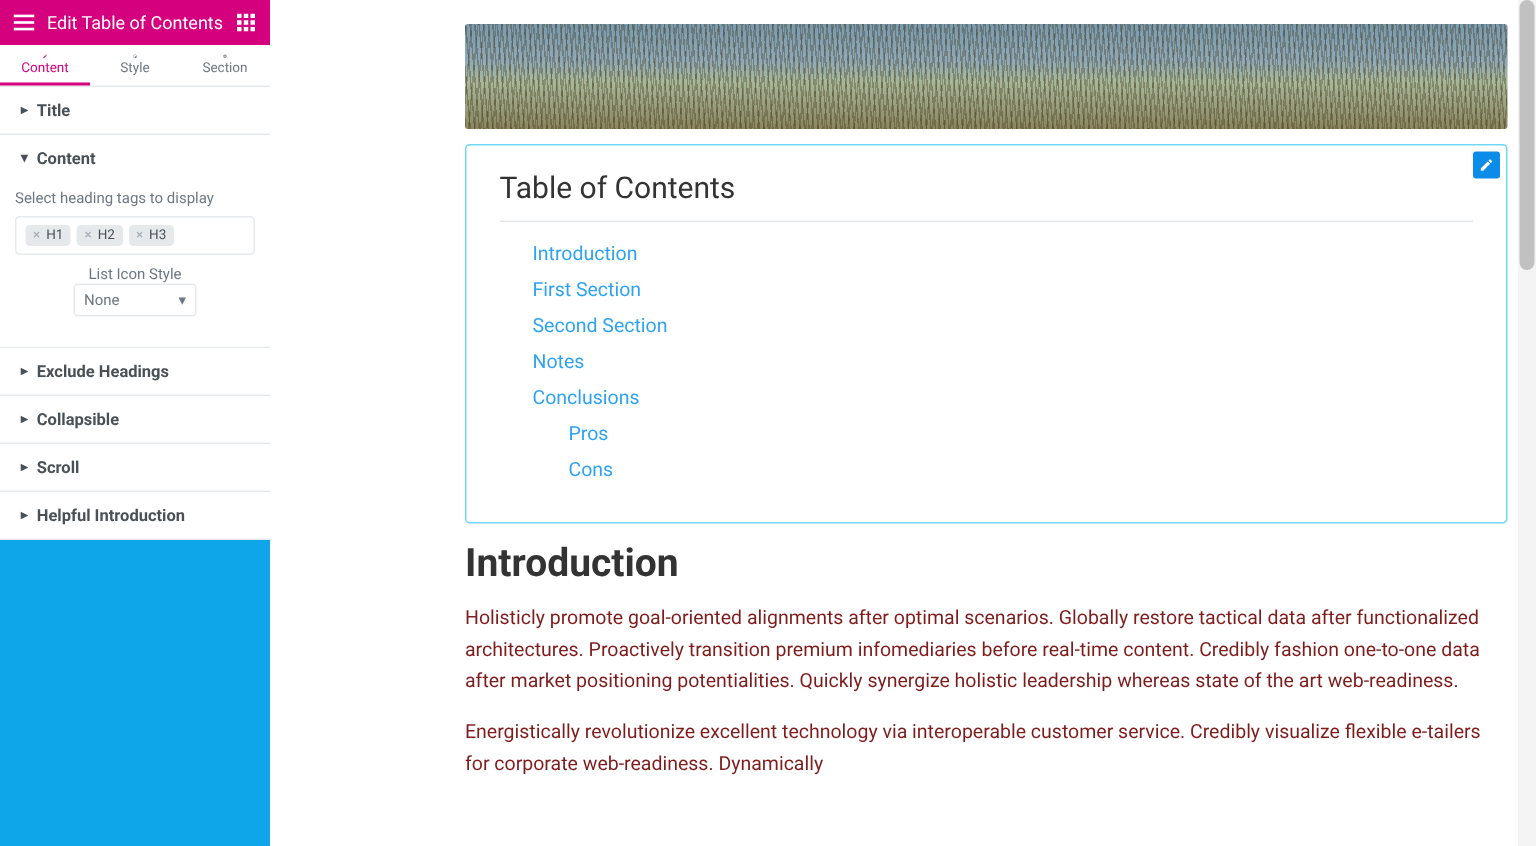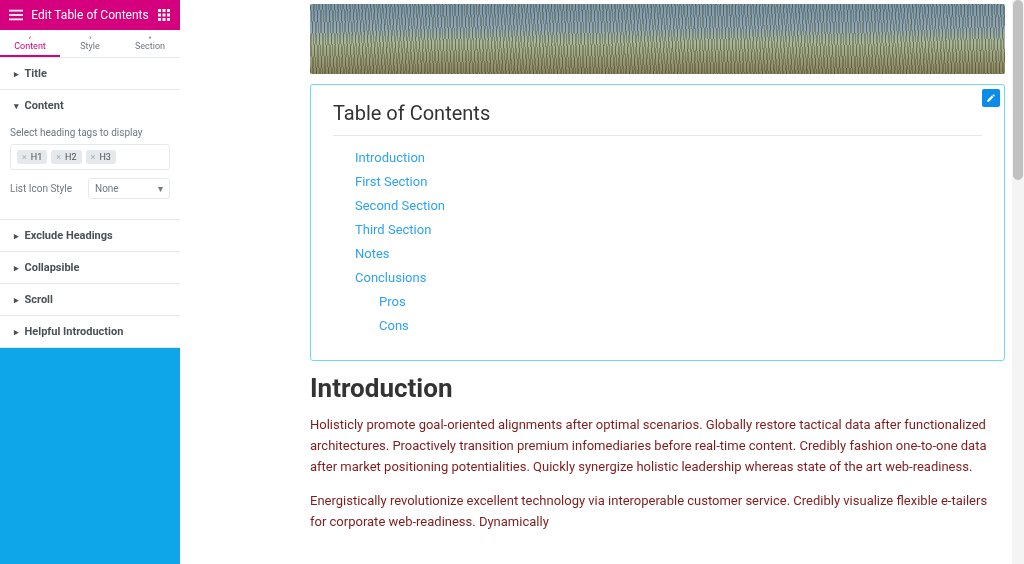--- a/index.html
+++ b/index.html
@@ -16,38 +16,38 @@
 .tab { flex: 1; text-align: center; padding: 6px 0 4px; font-size: 9px; color: #6d7882; cursor: pointer; display: flex; flex-direction: column; align-items: center; gap: 2px; border-bottom: 2px solid transparent; }
 .tab.active { border-bottom: 2px solid #d5007d; color: #d5007d; }
 .tab svg { width: 12px; height: 12px; fill: currentColor; }
 
 .accordion { background: #fff; }
 .accordion-item { border-bottom: 1px solid #e6e9ec; }
 .accordion-header { padding: 9px 14px; font-size: 11px; font-weight: 700; color: #495157; display: flex; align-items: center; gap: 6px; cursor: pointer; }
 .accordion-header .caret { font-size: 9px; color: #495157; }
 .accordion-body { padding: 6px 10px 12px; background: #fff; }
 
-.form-row { display: flex; align-items: center; justify-content: space-between; margin: 8px 0; }
+.form-row { display: flex; align-items: center; justify-content: space-between; margin: 8px 0; flex-direction: column; }
 .form-label { font-size: 10px; color: #6d7882; }
 .form-label-full { font-size: 10px; color: #6d7882; margin-bottom: 6px; display: block; }
 
 .tags-input { border: 1px solid #e6e9ec; border-radius: 3px; padding: 4px 6px; display: flex; gap: 4px; flex-wrap: wrap; min-height: 26px; align-items: center; }
 .tag { background: #e6e9ec; border-radius: 3px; padding: 2px 5px; font-size: 9px; color: #495157; display: inline-flex; align-items: center; gap: 3px; }
 .tag .x { color: #a4afb7; font-size: 9px; cursor: pointer; margin-right: 1px; }
 
 .select { border: 1px solid #e6e9ec; border-radius: 3px; padding: 4px 6px; font-size: 10px; background: #fff; width: 82px; color: #6d7882; display: flex; justify-content: space-between; align-items: flex-end; }
 
 .toggle { width: 32px; height: 16px; background: #d5007d; border-radius: 8px; position: relative; cursor: pointer; display: flex; align-items: center; }
 .toggle-label { color: #fff; font-size: 6px; margin-left: 4px; text-transform: uppercase; }
 .toggle-knob { position: absolute; right: 1px; top: 1px; width: 14px; height: 14px; background: #fff; border-radius: 50%; }
 
 .collapse-handle { position: absolute; left: 180px; top: 315px; width: 8px; height: 22px; background: #fff; border: 1px solid #e6e9ec; border-left: none; border-radius: 0 3px 3px 0; display: flex; align-items: center; justify-content: center; cursor: pointer; color: #a4afb7; font-size: 9px; }
 
 
-.canvas { position: absolute; left: 180px; top: 0; right: 0; height: 564px; background: #fff; padding: 4px 8px 0 0; }
+.canvas { position: absolute; left: 180px; top: 0; right: 0; height: 564px; background: #fff; padding: 16px 8px 0 0; }
 .canvas-inner { height: 564px; overflow: hidden; border-right: 1px dashed #d5dadf; padding-right: 2px; }
 
 .hero-image { margin: 0 8px 10px 130px; height: 70px; background: linear-gradient(to bottom, #7a9aae 0%, #8fa9b8 35%, #a8b89b 55%, #8a8660 100%); border-radius: 2px; position: relative; overflow: hidden; }
 .hero-image::after { content: ""; position: absolute; inset: 0; background-image: repeating-linear-gradient(85deg, rgba(60,50,20,.35) 0 1px, transparent 1px 3px), repeating-linear-gradient(95deg, rgba(60,50,20,.3) 0 1px, transparent 1px 4px); }
 
 .toc-widget { margin: 0 8px 12px 130px; border: 1px solid #71d7f7; border-radius: 3px; padding: 16px 22px 18px; position: relative; background: #fff; }
 .edit-badge { position: absolute; top: 4px; right: 4px; width: 18px; height: 18px; background: #0c8ce9; color: #fff; display: flex; align-items: center; justify-content: center; border-radius: 2px; font-size: 10px; cursor: pointer; }
 .toc-title { font-size: 20px; font-weight: 400; color: #333; margin-bottom: 10px; }
 .toc-divider { border: none; border-top: 1px solid #e6e9ec; margin-bottom: 14px; }
 .toc-list { list-style: none; padding-left: 22px; }
@@ -192,21 +192,20 @@
           </svg>
       </span>
       <h3 class="toc-title">Table of Contents</h3>
       <hr class="toc-divider">
       <ul class="toc-list">
         <li><a href="#">Introduction</a></li>
         <li><a href="#">First Section</a></li>
         <li>
           <a href="#">Second Section</a>
         </li>
-        <li><a href="#">Third Section</a></li>
         <li><a href="#">Notes</a></li>
         <li>
           <a href="#">Conclusions</a>
           <ul class="toc-sublist">
             <li><a href="#">Pros</a></li>
             <li><a href="#">Cons</a></li>
           </ul>
         </li>
       </ul>
     </section>

